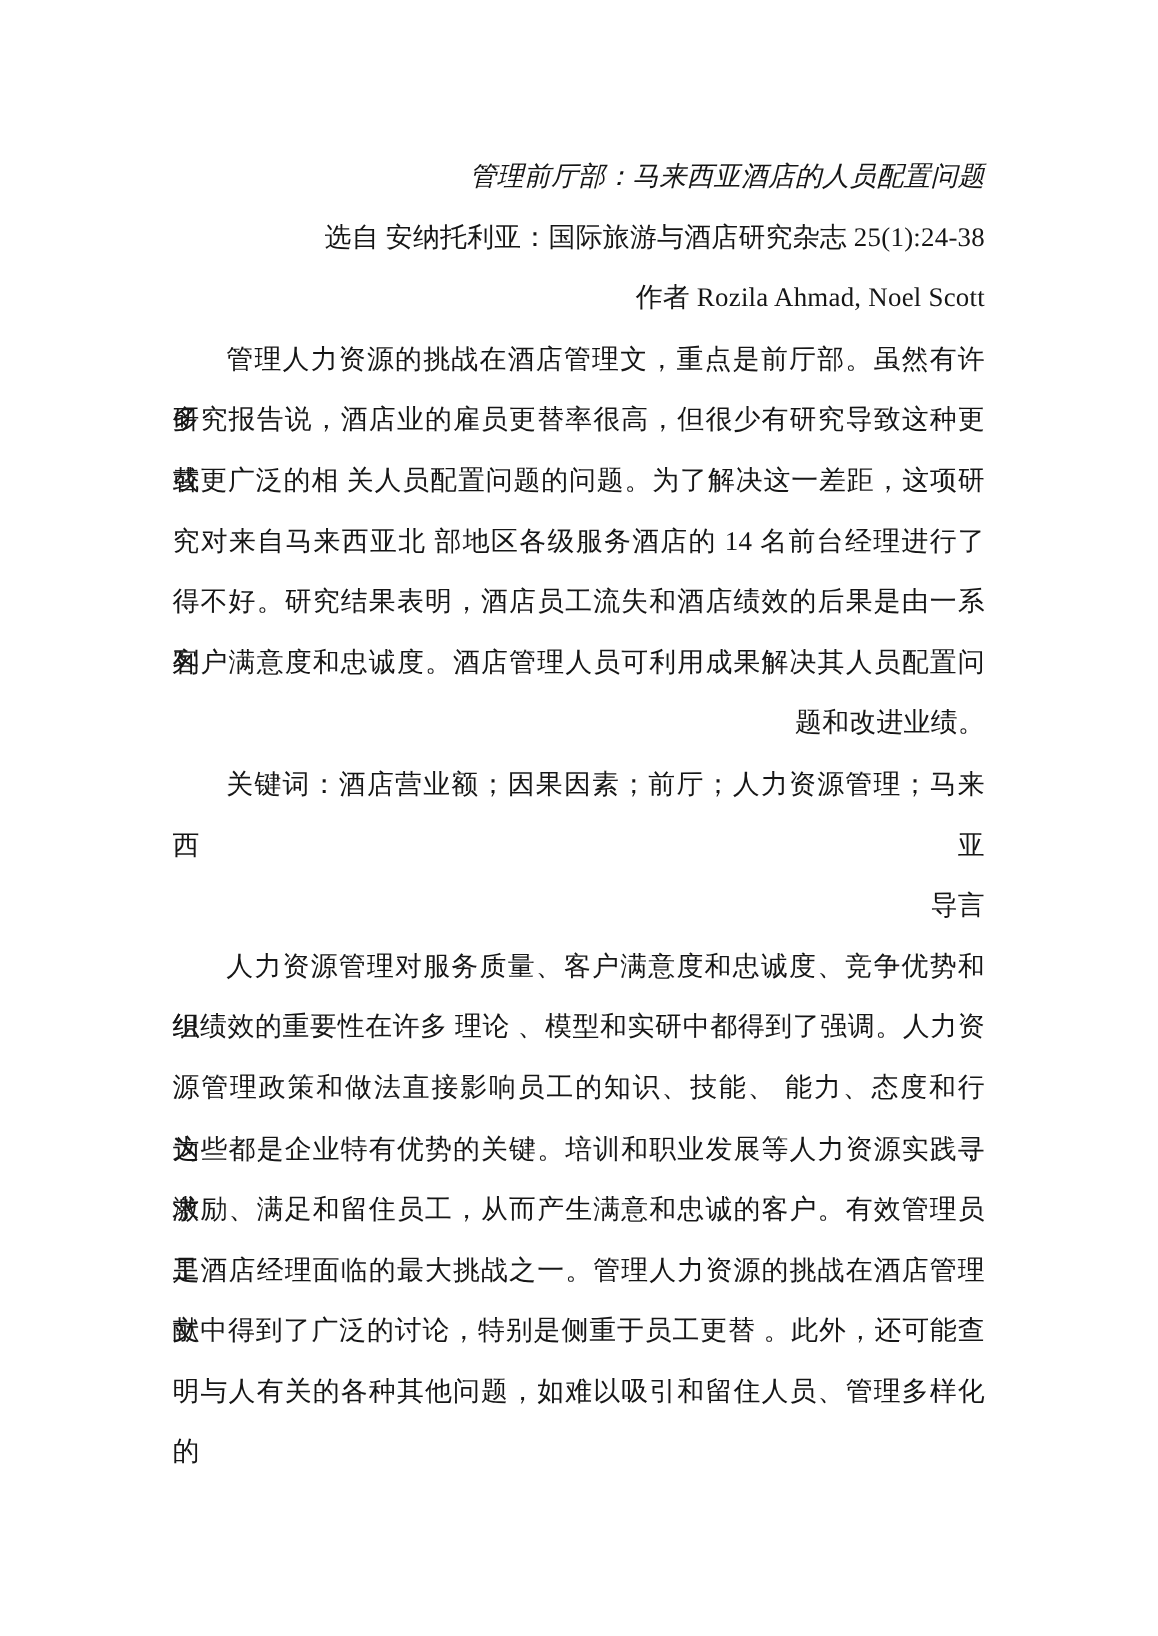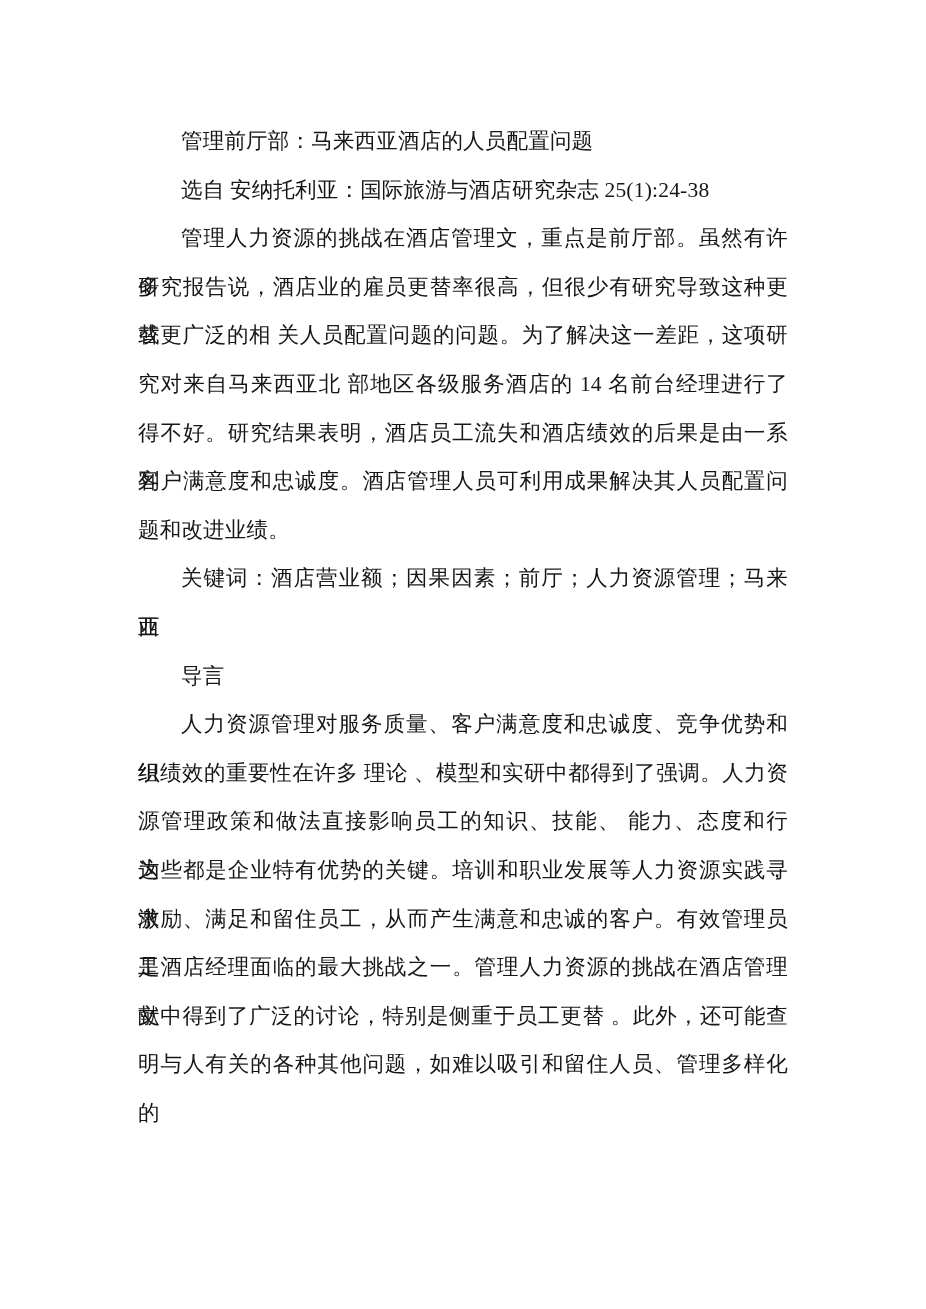--- a/index.html
+++ b/index.html
@@ -22,43 +22,46 @@
   .text-column {
     width: 650px;
   }
   .line {
     font-family: "Liberation Serif", "DejaVu Serif", serif;
     font-size: 21.5px;
     color: #161616;
     height: 48.6px;
     line-height: 48.6px;
     letter-spacing: 0.2px;
+    text-align: right;
   }
   
   .fill {
     text-align: justify;
     text-align-last: justify;
   }
   
   .indent {
     text-indent: 43px;
   }
   
   .title {
-    text-align: left;
+    text-align: right;
     text-indent: 43px;
+    font-style: italic;
   }
 </style>
 </head>
 <body>
 
 <div class="page">
   <div class="text-column">
       <div class="line title">管理前厅部：马来西亚酒店的人员配置问题</div>
       <div class="line indent">选自 安纳托利亚：国际旅游与酒店研究杂志 25(1):24-38</div>
+      <div class="line indent">作者 Rozila Ahmad, Noel Scott</div>
       <div class="line indent fill">管理人力资源的挑战在酒店管理文，重点是前厅部。虽然有许多</div>
       <div class="line fill">研究报告说，酒店业的雇员更替率很高，但很少有研究导致这种更替</div>
       <div class="line fill">或更广泛的相 关人员配置问题的问题。为了解决这一差距，这项研</div>
       <div class="line fill">究对来自马来西亚北 部地区各级服务酒店的 14 名前台经理进行了</div>
       <div class="line fill">得不好。研究结果表明，酒店员工流失和酒店绩效的后果是由一系列</div>
       <div class="line fill">客户满意度和忠诚度。酒店管理人员可利用成果解决其人员配置问</div>
       <div class="line ">题和改进业绩。</div>
       <div class="line indent fill">关键词：酒店营业额；因果因素；前厅；人力资源管理；马来西</div>
       <div class="line ">亚</div>
       <div class="line indent">导言</div>

